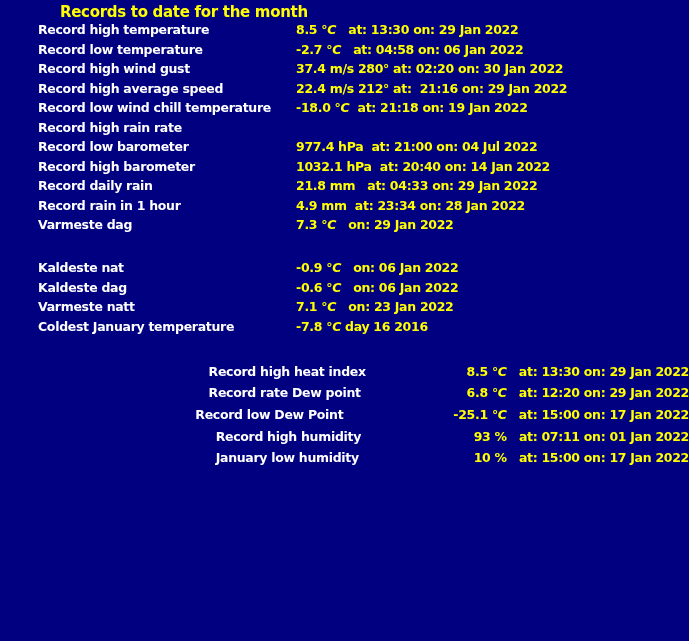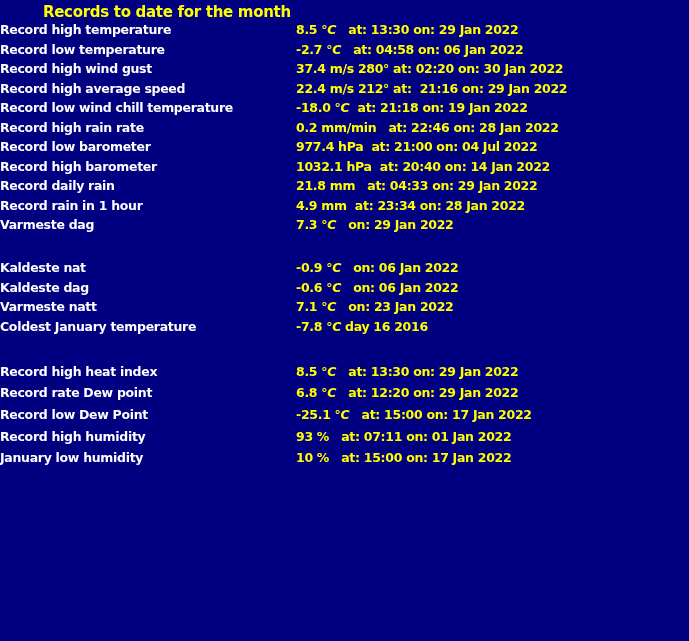--- a/index.html
+++ b/index.html
@@ -11,21 +11,21 @@
     position: relative;
     width: 689px;
     height: 641px;
     background: #000080;
     overflow: hidden;
     font-family: "DejaVu Sans", sans-serif;
     font-weight: bold;
   }
   .page-title {
     position: absolute;
-    left: 43px;
+    left: 60px;
     top: 3px;
     font-size: 15px;
     letter-spacing: -0.3px;
     color: #ffff00;
     white-space: pre;
   }
   .records {
     position: absolute;
     left: 0;
     top: 20px;
@@ -34,24 +34,26 @@
   .row {
     display: flex;
     height: 19.5px;
     line-height: 19.5px;
     font-size: 12.5px;
     letter-spacing: -0.3px;
   }
   .sec3 .row {
     height: 21.7px;
     line-height: 21.7px;
+    justify-content: flex-end;
   }
   .label {
     flex: 0 0 296px;
     box-sizing: border-box;
+    padding-left: 38px;
     color: #ffffff;
     white-space: pre;
   }
   .value {
     color: #ffff00;
     white-space: pre;
   }
   .value .uc {
     font-style: italic;
   }
@@ -83,21 +85,20 @@
       <div class="row">
         <span class="label">Record high average speed</span>
         <span class="value">22.4 m/s 212° at:  21:16 on: 29 Jan 2022</span>
       </div>
       <div class="row">
         <span class="label">Record low wind chill temperature</span>
         <span class="value">-18.0 °<span class="uc">C</span>  at: 21:18 on: 19 Jan 2022</span>
       </div>
       <div class="row">
         <span class="label">Record high rain rate</span>
-        <span class="value">0.2 mm/min   at: 22:46 on: 28 Jan 2022</span>
       </div>
       <div class="row">
         <span class="label">Record low barometer</span>
         <span class="value">977.4 hPa  at: 21:00 on: 04 Jul 2022</span>
       </div>
       <div class="row">
         <span class="label">Record high barometer</span>
         <span class="value">1032.1 hPa  at: 20:40 on: 14 Jan 2022</span>
       </div>
       <div class="row">

